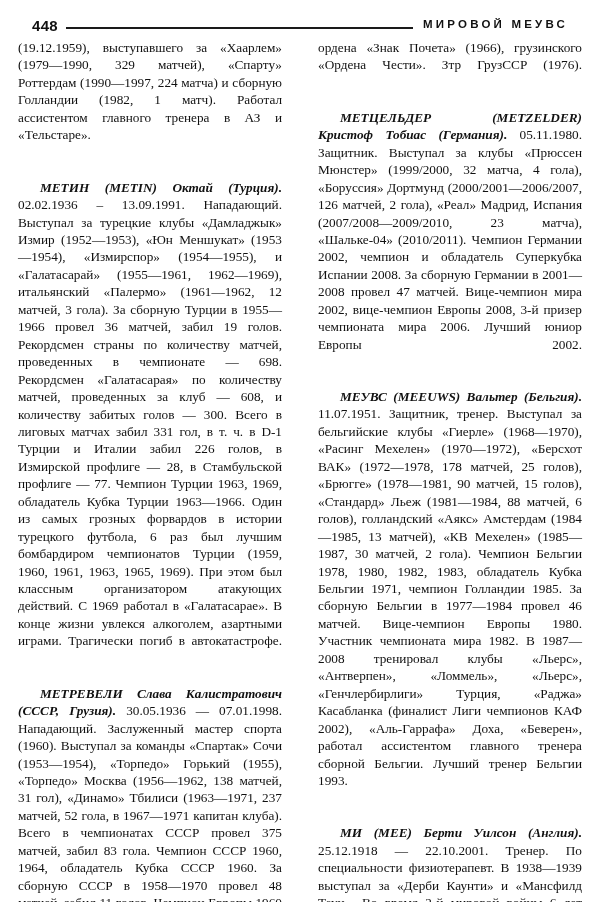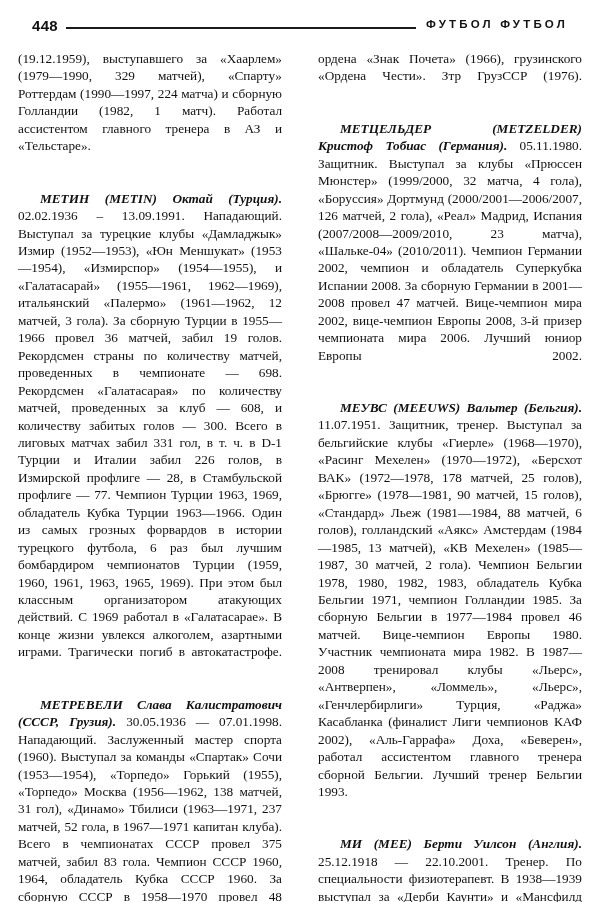--- a/index.html
+++ b/index.html
@@ -53,21 +53,21 @@
     letter-spacing: 3.2px;
     white-space: nowrap;
     color: #111;
     line-height: 1;
     padding-left: 2px;
   }
 
   
   .columns {
     display: flex;
-    margin-top: 14px;
+    margin-top: 3px;
     height: 836px;
   }
   .col {
     width: 266px;
     box-sizing: border-box;
   }
   .col-left  { padding-right: 0; }
   .gutter    { width: 36px; flex: 0 0 36px; }
 
   p.para {
@@ -95,21 +95,21 @@
   }
 </style>
 </head>
 <body>
 
 <div class="page">
 
   <div class="running-head">
     <span class="folio">448</span>
     <span class="head-rule"></span>
-    <span class="head-title">ФУТБОЛ ФУТБОЛ</span>
+    <span class="head-title">МИРОВОЙ МЕУВС</span>
   </div>
 
   <div class="columns">
 
     <div class="col col-left">
 
       <p class="para">(19.12.1959), выступавшего за «Хаарлем» (1979—1990, 329 матчей), «Спарту» Роттердам (1990—1997, 224 матча) и сборную Голландии (1982, 1 матч). Работал ассистентом главного тренера в АЗ и «Тельстаре».</p>
 
       <div class="gap"></div>
 

